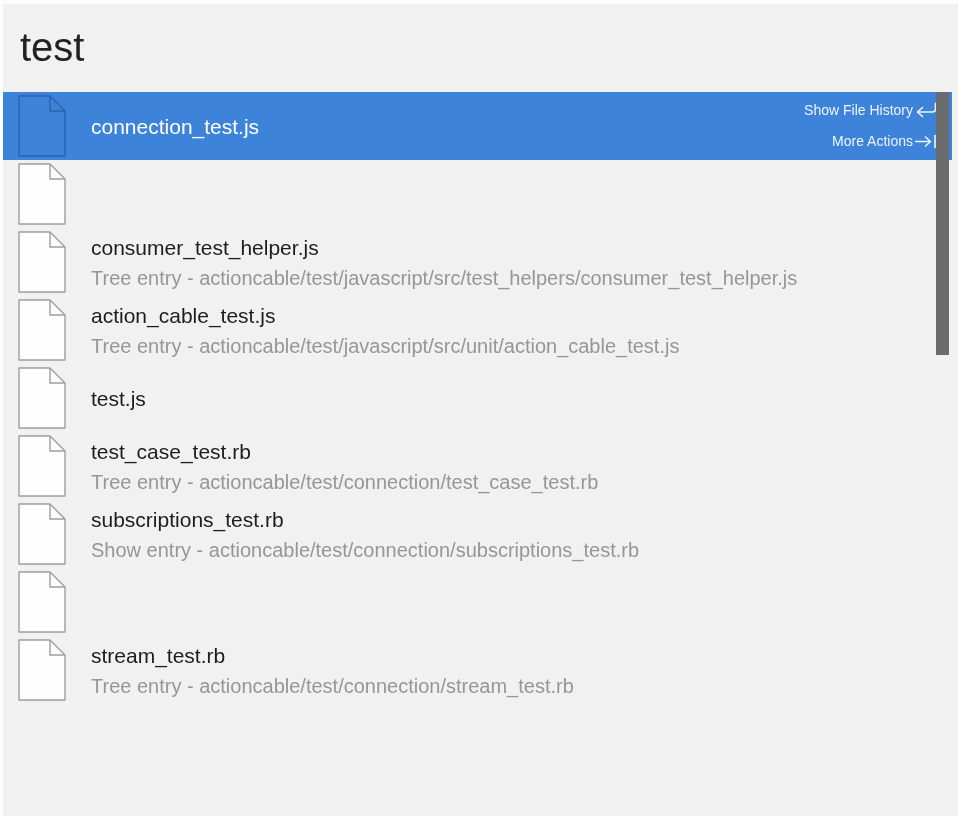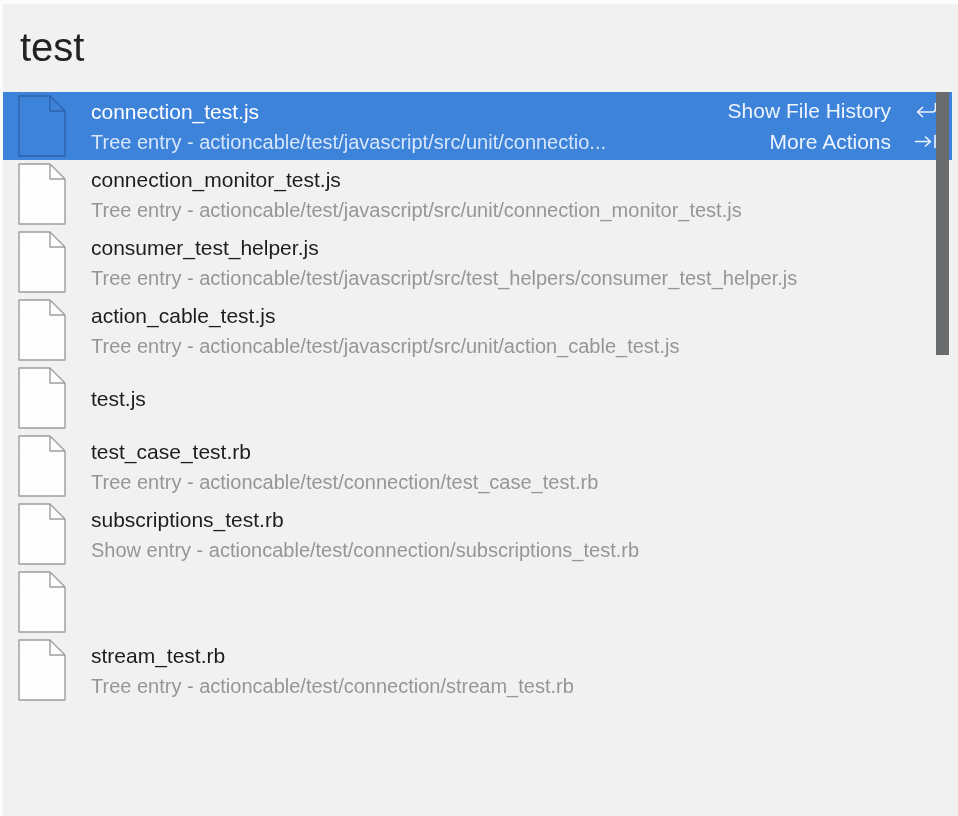--- a/index.html
+++ b/index.html
@@ -54,22 +54,22 @@
   .selected .title{color:var(--selected-title);}
   .selected .subtitle{color:var(--selected-subtitle);}
 
   .actions{
     margin-left:auto;flex:none;display:none;
     flex-direction:column;align-items:flex-end;
     padding-right:14px;
   }
   .selected .actions{display:flex;}
   .action-line{
-    display:flex;align-items:center;gap:23px;
-    font-size:21px;line-height:31px;color:var(--action-text);
+    display:flex;align-items:center;gap:1px;
+    font-size:14px;line-height:31px;color:var(--action-text);
     white-space:nowrap;cursor:pointer;
   }
   .key-icon{flex:none;display:block;}
   .key-icon path{fill:none;stroke:var(--action-text);stroke-width:1.6;stroke-linejoin:round;stroke-linecap:round;}
 
   .scrollbar-thumb{
     position:absolute;left:936px;top:92px;width:13px;height:263px;
     background:var(--scrollbar);z-index:5;
   }
 </style>
@@ -85,21 +85,20 @@
   </div>
 
   <div class="results" id="results">
   <div class="row selected">
     <svg class="doc-icon" width="48" height="62" viewBox="0 0 48 62" aria-hidden="true">
       <path class="doc-body" d="M1 1 H32 L47 16 V61 H1 Z"></path>
       <path class="doc-fold" d="M32 1 V16 H47"></path>
     </svg>
     <div class="text">
       <div class="title">connection_test.js</div>
-      <div class="subtitle">Tree entry - actioncable/test/javascript/src/unit/connectio...</div>
     </div>
     <div class="actions">
       <div class="action-line">
         <span>Show File History</span>
         <svg class="key-icon" width="24" height="17" viewBox="0 0 24 17" aria-hidden="true">
           <path d="M21.5 1.5 V7 a3 3 0 0 1 -3 3 H4"></path>
           <path d="M8.5 5.5 L3.5 10 L8.5 14.5"></path>
         </svg>
       </div>
       <div class="action-line">
@@ -111,24 +110,20 @@
         </svg>
       </div>
     </div>
   </div>
 
   <div class="row">
     <svg class="doc-icon" width="48" height="62" viewBox="0 0 48 62" aria-hidden="true">
       <path class="doc-body" d="M1 1 H32 L47 16 V61 H1 Z"></path>
       <path class="doc-fold" d="M32 1 V16 H47"></path>
     </svg>
-    <div class="text">
-      <div class="title">connection_monitor_test.js</div>
-      <div class="subtitle">Tree entry - actioncable/test/javascript/src/unit/connection_monitor_test.js</div>
-    </div>
 
   </div>
 
   <div class="row">
     <svg class="doc-icon" width="48" height="62" viewBox="0 0 48 62" aria-hidden="true">
       <path class="doc-body" d="M1 1 H32 L47 16 V61 H1 Z"></path>
       <path class="doc-fold" d="M32 1 V16 H47"></path>
     </svg>
     <div class="text">
       <div class="title">consumer_test_helper.js</div>

